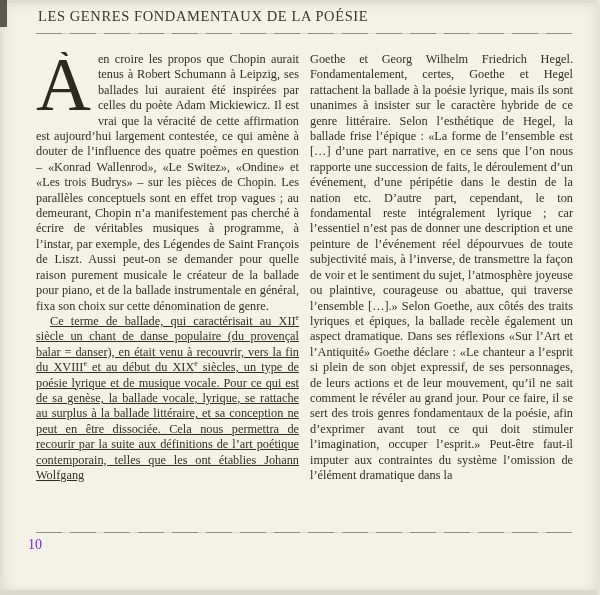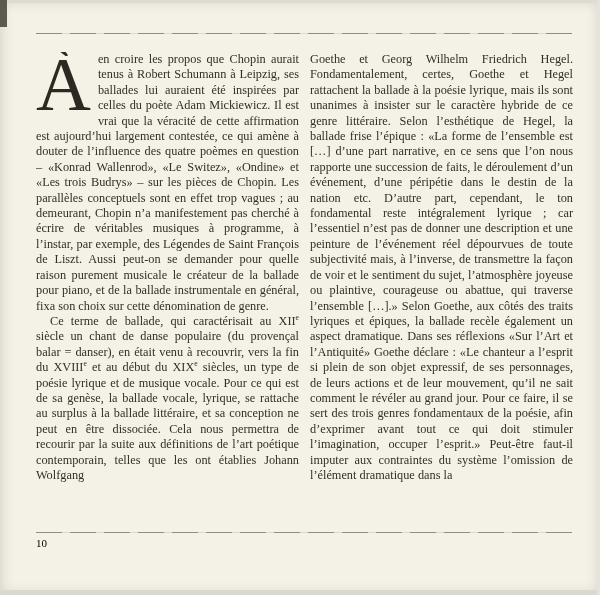--- a/index.html
+++ b/index.html
@@ -51,49 +51,52 @@
     width: 263px;
     height: 100%;
     overflow: hidden;
     text-align: justify;
     font-size: 12.3px;
     line-height: 15.4px;
     hyphens: auto;
     -webkit-hyphens: auto;
   }
   .col p { margin: 0; }
-  .col p.indent { text-indent: 14px; }
+  .col p.indent { text-indent: 14px; text-decoration: underline; }
   .dropcap {
     float: left;
     font-size: 76px;
     line-height: 56px;
     height: 60px;
     padding-top: 4px;
     margin: 0 7px 0 0;
     color: #2d2922;
     font-family: "Liberation Serif", "DejaVu Serif", serif;
   }
   .it { }
   sup { font-size: 0.62em; line-height: 0; vertical-align: super; }
   .footer-page-number {
     position: absolute;
-    left: 36px; top: 537px;
-    font-size: 11px;
-    color: #000000;
+    left: 28px; top: 537px;
+    font-size: 14px;
+    color: #6d28d9;
   }
 </style>
 </head>
 <body>
 
 <div class="page">
   <div class="edge-top"></div>
   <div class="edge-bottom"></div>
   <div class="edge-right"></div>
   <div class="artifact-corner"></div>
 
+  <div class="header">
+    <div class="header-title">LES GENRES FONDAMENTAUX DE LA POÉSIE</div>
+  </div>
   <div class="rule rule-top"></div>
 
   <div class="columns">
     <div class="col">
         <p><span class="dropcap">À</span><span>en croire les propos que Chopin aurait tenus à Robert Schumann à Leipzig, ses ballades lui auraient été inspirées par celles du poète Adam Mickiewicz. Il est vrai que la véracité de cette affirmation est aujourd’hui largement contestée, ce qui amène à douter de l’influence des quatre poèmes en question – «Konrad Wallenrod», «Le Switez», «Ondine» et «Les trois Budrys» – sur les pièces de Chopin. Les parallèles conceptuels sont en effet trop vagues ; au demeurant, Chopin n’a manifestement pas cherché à écrire de véritables musiques à programme, à l’instar, par exemple, des </span><span class="it">Légendes de Saint François</span><span> de Liszt. Aussi peut-on se demander pour quelle raison purement musicale le créateur de la ballade pour piano, et de la ballade instrumentale en général, fixa son choix sur cette dénomination de genre.</span></p>
         <p class="indent"><span>Ce terme de ballade, qui caractérisait au XII</span><sup>e</sup><span> siècle un chant de danse populaire (du provençal balar = danser), en était venu à recouvrir, vers la fin du XVIII</span><sup>e</sup><span> et au début du XIX</span><sup>e</sup><span> siècles, un type de poésie lyrique et de musique vocale. Pour ce qui est de sa genèse, la ballade vocale, lyrique, se rattache au surplus à la ballade littéraire, et sa conception ne peut en être dissociée. Cela nous permettra de recourir par la suite aux définitions de l’art poétique contemporain, telles que les ont établies Johann Wolfgang</span></p>
       </div>
     <div class="col">
         <p><span>Goethe et Georg Wilhelm Friedrich Hegel. Fondamentalement, certes, Goethe et Hegel rattachent la ballade à la poésie lyrique, mais ils sont unanimes à insister sur le caractère hybride de ce genre littéraire. Selon l’esthétique de Hegel, la ballade frise l’épique : «La forme de l’ensemble est […] d’une part </span><span class="it">narrative</span><span>, en ce sens que l’on nous rapporte une succession de faits, le déroulement d’un événement, d’une péripétie dans le destin de la nation etc. D’autre part, cependant, le ton fondamental reste intégralement lyrique ; car l’essentiel n’est pas de donner une description et une peinture de l’événement réel dépourvues de toute subjectivité mais, à l’inverse, de transmettre la façon de voir et le sentiment du sujet, l’atmosphère joyeuse ou plaintive, courageuse ou abattue, qui traverse l’ensemble […].» Selon Goethe, aux côtés des traits lyriques et épiques, la ballade recèle également un aspect dramatique. Dans ses réflexions «Sur l’Art et l’Antiquité» Goethe déclare : «Le chanteur a l’esprit si plein de son objet expressif, de ses personnages, de leurs actions et de leur mouvement, qu’il ne sait comment le révéler au grand jour. Pour ce faire, il se sert des trois genres fondamentaux de la poésie, afin d’exprimer avant tout ce qui doit stimuler l’imagination, occuper l’esprit.» Peut-être faut-il imputer aux contraintes du système l’omission de l’élément dramatique dans la</span></p>
       </div>

